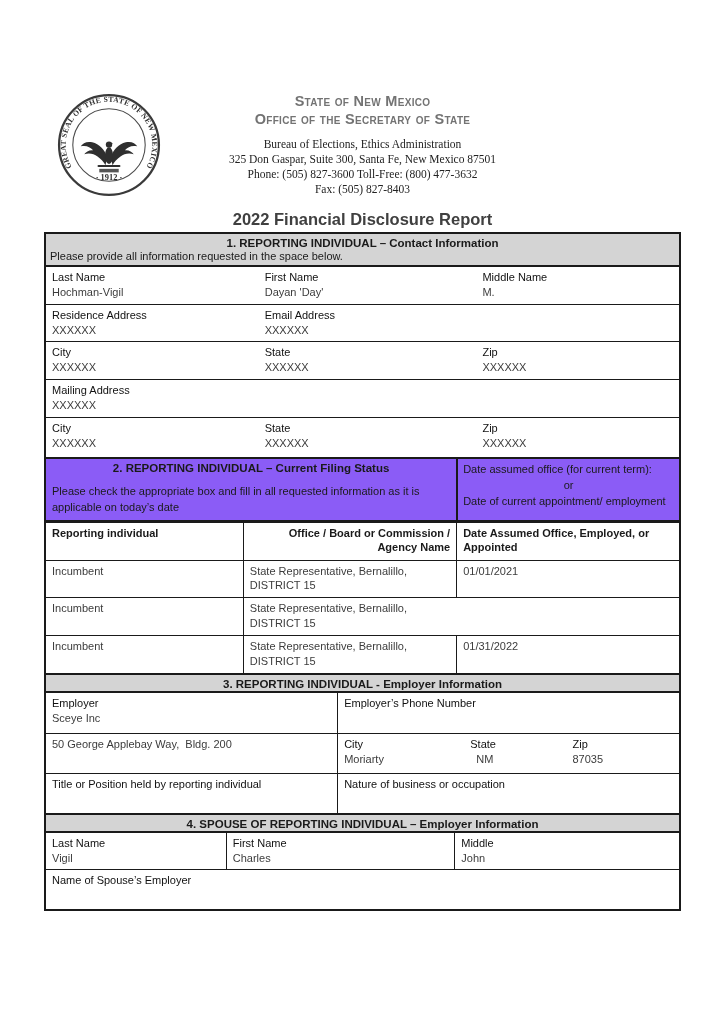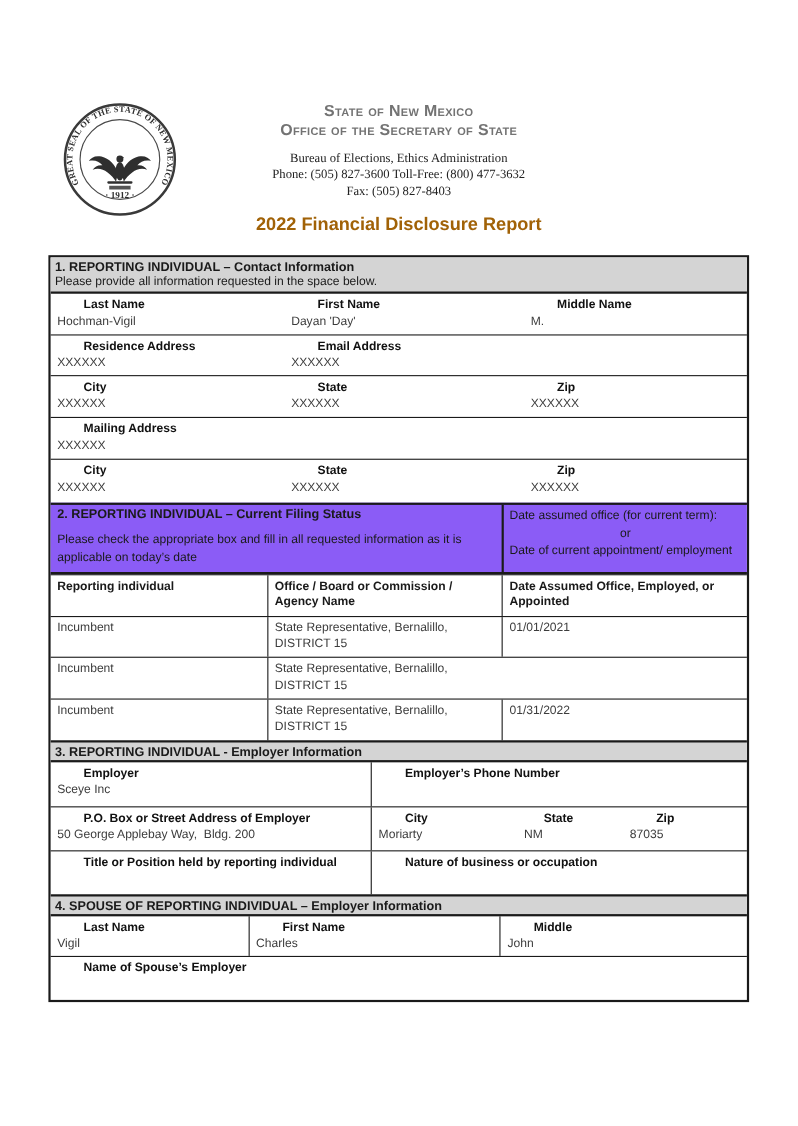--- a/index.html
+++ b/index.html
@@ -15,51 +15,51 @@
 
   
   .letterhead { position:absolute; top:92px; left:44px; width:637px; text-align:center; }
   .seal { position:absolute; left:12px; top:0px; width:106px; height:106px; }
   .org-name {
     font-family:Liberation Sans, sans-serif; font-variant:small-caps;
     font-weight:bold; font-size:14.5px; letter-spacing:.3px; line-height:1.25; color:#737373;
   }
   .addr { font-family:"Liberation Serif", serif; font-size:11.5px; line-height:1.3; color:#222; }
   .addr-block { margin-top:9px; }
-  .report-title { margin-top:13px; font-size:16.5px; font-weight:bold; color:#a16207; }
+  .report-title { margin-top:13px; font-size:16.5px; font-weight:bold; color:#404040; }
 
   
   .form { position:absolute; top:232px; left:44px; width:637px; border:2px solid #1a1a1a; background:#fff; }
   .sec-head { background:#d4d4d4; border-top:2px solid #1a1a1a; border-bottom:2px solid #1a1a1a; }
   .sec-head:first-child { border-top:none; }
-  .sec-title { font-weight:bold; font-size:11.5px; padding:3px 4px 1px; }
+  .sec-title { text-align:center; font-weight:bold; font-size:11.5px; padding:3px 4px 1px; }
   .sec-instr { font-size:11px; padding:0 4px 3px; text-align:left; }
 
   .row { display:flex; border-top:1.5px solid #1a1a1a; }
   .row:first-child, .sec-head + .row { border-top:none; }
   .cell { padding:3px 6px 4px; }
-  .lab { font-weight:bold; font-size:11px; line-height:1.35; color:#111;margin-left:24px; }
+  .lab { font-weight:normal; font-size:11px; line-height:1.35; color:#111; }
   .val { font-size:11px; line-height:1.35; color:#3c3c3c; white-space:pre-wrap; }
 
   
   .s1-c1 { width:33.6%; } .s1-c2 { width:34.4%; } .s1-c3 { width:32%; }
   .row-h34 { min-height:34px; } .row-h40 { min-height:40px; }
 
   
   .s2-head { display:flex; background:#8b5cf6; border-top:2px solid #1a1a1a; border-bottom:2px solid #1a1a1a; }
   .s2-head-left { width:64.8%; padding:3px 6px 4px; }
   .s2-head-left .sec-title { padding:0 0 10px; }
   .s2-head-left .sec-instr { padding:0; line-height:1.45; }
   .s2-head-right { width:35.2%; border-left:2px solid #1a1a1a; padding:3px 5px 4px; font-size:11px; line-height:1.45; }
   .s2-or { text-align:center; }
   .s2-cols .cell, .s2-row .cell { min-height:0; }
   .s2-c1 { width:31.1%; } .s2-c2 { width:33.7%; border-left:1.5px solid #1a1a1a; }
   .s2-c3 { width:35.2%; border-left:1.5px solid #1a1a1a; }
   .s2-colhead { font-weight:bold; font-size:11px; line-height:1.35; }
-  .s2-colhead.center { text-align:left; }
+  .s2-colhead.center { text-align:right; }
   .s2-row { min-height:34px; }
 
   
   .s3-left  { width:46%; }
   .s3-right { width:54%; border-left:1.5px solid #1a1a1a; }
   .s3-sub { display:flex; }
   .s3-city { width:37%; } .s3-state { width:30%; } .s3-zip { width:33%; }
 
   
   .s4-c1 { width:28.4%; } .s4-c2 { width:36.1%; border-left:1.5px solid #1a1a1a; }
@@ -94,20 +94,21 @@
         <circle cx="60" cy="59.5" r="3.6"></circle>
         <path d="M60 56.8 l4.5 1.2 -4 2.2 z"></path>
         <rect x="47" y="82.5" width="26" height="2.4" rx="1.2"></rect>
         <path d="M49 87 h22 v4 h-22 z" fill="#555"></path>
       </g>
     </svg>
     <div class="org-name">State of New Mexico</div>
     <div class="org-name">Office of the Secretary of State</div>
     <div class="addr-block">
       <div class="addr">Bureau of Elections, Ethics Administration</div>
+      <div class="addr">325 Don Gaspar, Suite 300, Santa Fe, New Mexico 87501</div>
       <div class="addr">Phone: (505) 827-3600 Toll-Free: (800) 477-3632</div>
       <div class="addr">Fax: (505) 827-8403</div>
     </div>
     <div class="report-title">2022 Financial Disclosure Report</div>
   </div>
 
   <div class="form">
 
     <div class="sec-head">
       <div class="sec-title">1. REPORTING INDIVIDUAL – Contact Information</div>
@@ -221,21 +222,20 @@
         <div class="val">Sceye Inc</div>
       </div>
       <div class="cell s3-right">
         <div class="lab">Employer’s Phone Number</div>
         <div class="val"></div>
       </div>
     </div>
 
     <div class="row row-h40">
       <div class="cell s3-left">
-        <div class="lab">P.O. Box or Street Address of Employer</div>
         <div class="val">50 George Applebay Way,  Bldg. 200</div>
       </div>
       <div class="cell s3-right" style="padding:0">
         <div class="s3-sub">
           <div class="cell s3-city">
             <div class="lab">City</div>
             <div class="val">Moriarty</div>
           </div>
           <div class="cell s3-state">
             <div class="lab">State</div>

